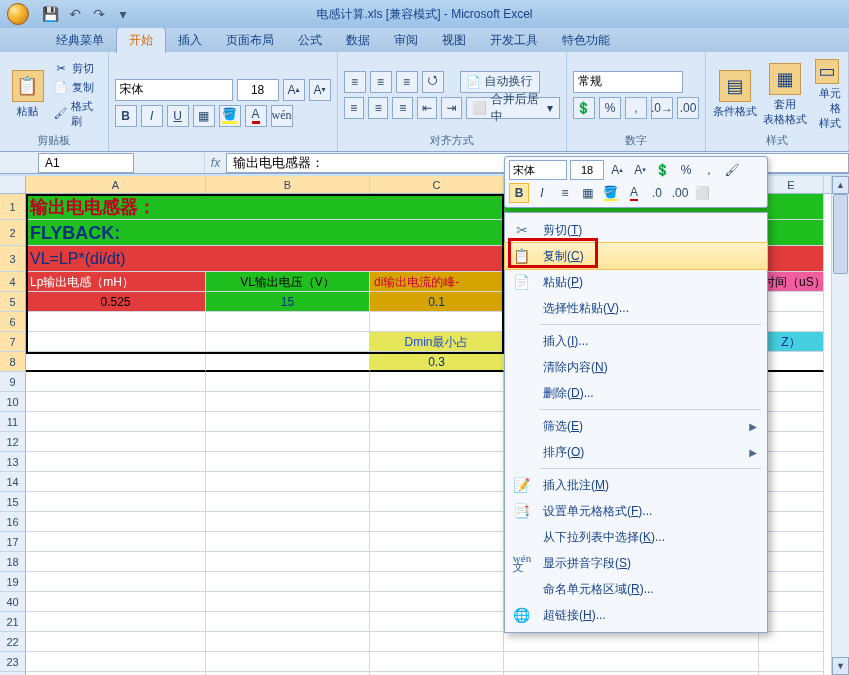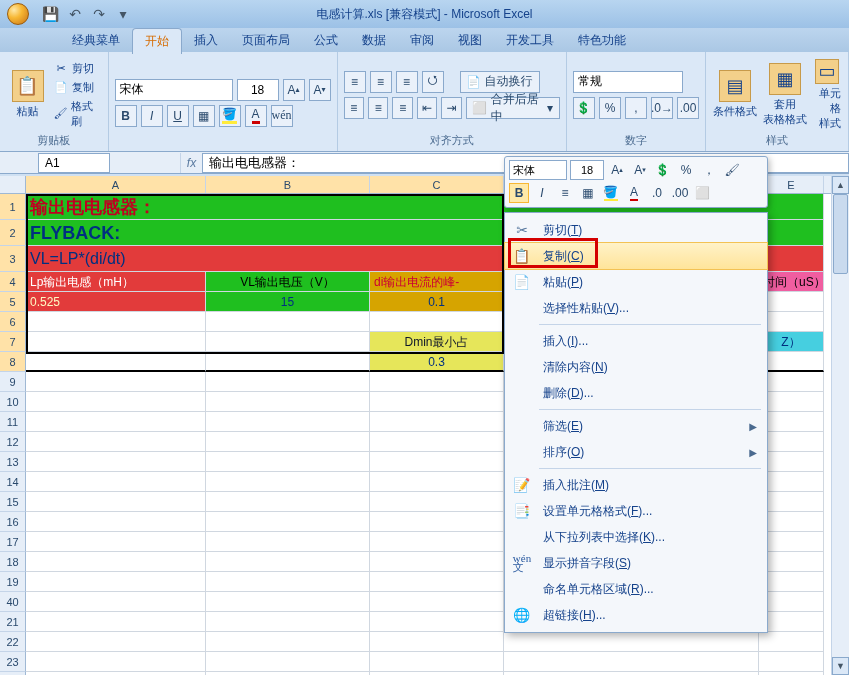--- a/index.html
+++ b/index.html
@@ -7,21 +7,21 @@
 
 
 .titlebar { height: 28px; background: linear-gradient(#b8d5f0,#9cc1e6); display: flex; align-items: center; position: relative; }
 .office-btn { width: 32px; height: 28px; margin-left: 2px; display:flex;align-items:center;justify-content:center; }
 .office-orb { width: 22px; height: 22px; border-radius: 50%; background: radial-gradient(circle at 30% 30%, #ffe9a8, #f7b733 40%, #cf7d1b 90%); border: 1px solid #9a5c0e; }
 .qat { display:flex; gap:6px; margin-left:8px; }
 .qat-btn { width: 18px; height: 18px; display:flex;align-items:center;justify-content:center; color:#456; font-size:14px; }
 .title-text { position:absolute; left:50%; transform:translateX(-50%); font-size:12px; color:#15428b; }
 
 
-.ribbon-tabs { height: 24px; display:flex; align-items:flex-start; padding-left: 60px; background: linear-gradient(#bcd5ee,#aac7e4); }
+.ribbon-tabs { height: 24px; display:flex; align-items:center; padding-left: 44px; background: linear-gradient(#bcd5ee,#aac7e4); }
 .ribbon-tab { padding: 4px 12px; font-size: 12px; color:#15428b; cursor:pointer; }
 .ribbon-tab.active { background: #dbe8f7; border-radius: 4px 4px 0 0; border:1px solid #8aa9cc; border-bottom:none; color:#d66b00; }
 
 
 .ribbon { height: 100px; background:#dbe8f7; border-bottom:1px solid #8aa9cc; display:flex; }
 .group { border-right:1px solid #b4cbe4; padding:4px 6px 2px 6px; display:flex; flex-direction:column; justify-content:space-between; }
 .group-body { flex:1; display:flex; align-items:center; gap:4px; }
 .group-label { text-align:center; font-size:11px; color:#4a6a8f; height:16px; }
 .big-btn { display:flex; flex-direction:column; align-items:center; justify-content:center; width:46px; height:74px; border:1px solid transparent; border-radius:3px; font-size:11px; color:#15428b; gap:2px; }
 .big-icon { width:32px; height:32px; background:#f3d08a; border:1px solid #c79a4a; display:flex;align-items:center;justify-content:center; font-size:18px; }
@@ -37,21 +37,21 @@
 .combo.size { width:42px; justify-content:center; }
 .sq-btn { width:22px; height:22px; border:1px solid #8aa9cc; background:#eaf1fa; display:flex;align-items:center;justify-content:center; font-size:12px; color:#2a4a6d; cursor:pointer; }
 .wen-btn { font-family: "KaiTi", serif; }
 .under { text-decoration: underline; }
 
 .align-stack { display:flex; flex-direction:column; gap:4px; }
 .num-stack { display:flex; flex-direction:column; gap:4px; }
 
 
 .namebox-row { height:22px; display:flex; align-items:center; background:#e6eef8; border-bottom:1px solid #8aa9cc; }
-.name-box { width:72px; height:20px; margin-left:2px; background:#fff; border:1px solid #8aa9cc; display:flex;align-items:center; padding:0 6px; font-size:12px; }
+.name-box { width:96px; height:20px; margin-left:2px; background:#fff; border:1px solid #8aa9cc; display:flex;align-items:center; padding:0 6px; font-size:12px; }
 .fb-btn { width:22px; height:20px; display:flex;align-items:center;justify-content:center; color:#5a7aa0; font-style:italic; border-left:1px solid #c4d4e8; }
 .formula-input { flex:1; height:20px; background:#fff; border:1px solid #8aa9cc; padding:0 6px; font-size:13px; font-family: SimSun; display:flex;align-items:center; }
 
 
 .mini-toolbar { position:absolute; left:504px; top:156px; width:264px; height:52px; background:#f4f7fb; border:1px solid #8aa9cc; border-radius:3px; box-shadow:2px 2px 6px rgba(0,0,0,.25); padding:3px 4px; display:flex; flex-direction:column; gap:3px; z-index:5; }
 .mini-row { display:flex; gap:3px; align-items:center; }
 .mini-btn { width:20px; height:20px; border:1px solid transparent; display:flex;align-items:center;justify-content:center; font-size:12px; color:#2a4a6d; }
 .mini-combo { height:20px; background:#fff; border:1px solid #8aa9cc; display:flex;align-items:center; padding:0 3px; font-size:11px; }
 .mini-combo.font { width:58px; }
 .mini-combo.size { width:34px; justify-content:center; }
@@ -272,39 +272,39 @@
       <div class="row" style="height: 20px;">
         <div class="row-h sel" style="line-height: 20px;">4</div>
         <div class="cell wA" style="background: rgb(226, 59, 59); color: rgb(255, 255, 255); text-align: left; line-height: 20px;">Lp输出电感（mH）</div>
         <div class="cell wB" style="background: rgb(31, 191, 31); color: rgb(0, 0, 0); text-align: center; line-height: 20px;">VL输出电压（V）</div>
         <div class="cell wC" style="background: rgb(214, 164, 0); color: rgb(204, 0, 51); text-align: left; line-height: 20px;">di输出电流的峰-</div>
         <div class="cell wD" style="background: rgb(255, 255, 255); line-height: 20px;"></div>
         <div class="cell wE" style="background: rgb(240, 94, 160); color: rgb(0, 0, 0); text-align: center; line-height: 20px;">时间（uS）</div>
       </div>
       <div class="row" style="height: 20px;">
         <div class="row-h sel" style="line-height: 20px;">5</div>
-        <div class="cell wA" style="background: rgb(226, 59, 59); color: #fef9c3; line-height: 20px;">0.525</div>
+        <div class="cell wA" style="background: rgb(226, 59, 59); color: #000000; text-align: center; line-height: 20px;">0.525</div>
         <div class="cell wB" style="background: rgb(31, 191, 31); color: rgb(0, 48, 128); text-align: center; line-height: 20px;">15</div>
         <div class="cell wC" style="background: rgb(214, 164, 0); color: rgb(0, 48, 128); text-align: center; line-height: 20px;">0.1</div>
         <div class="cell wD" style="line-height: 20px;"></div>
         <div class="cell wE" style="background: rgb(255, 255, 255); line-height: 20px;"></div>
       </div>
       <div class="row">
         <div class="row-h sel">6</div>
         <div class="cell wA"></div>
         <div class="cell wB"></div>
         <div class="cell wC"></div>
         <div class="cell wD"></div>
         <div class="cell wE"></div>
       </div>
       <div class="row" style="height: 20px;">
         <div class="row-h sel" style="line-height: 20px;">7</div>
         <div class="cell wA" style="line-height: 20px;"></div>
         <div class="cell wB" style="line-height: 20px;"></div>
-        <div class="cell wC" style="background: rgb(230, 230, 90); color: #0f172a; text-align: center; line-height: 20px;">Dmin最小占</div>
+        <div class="cell wC" style="background: rgb(230, 230, 90); color: #1d4ed8; text-align: center; line-height: 20px;">Dmin最小占</div>
         <div class="cell wD" style="line-height: 20px;"></div>
         <div class="cell wE" style="background: rgb(70, 207, 224); color: rgb(0, 48, 128); text-align: center; line-height: 20px;">Z）</div>
       </div>
       <div class="row" style="height: 20px;">
         <div class="row-h sel" style="line-height: 20px;">8</div>
         <div class="cell wA" style="line-height: 20px; border-bottom: 2px solid rgb(0, 0, 0);"></div>
         <div class="cell wB" style="line-height: 20px; border-bottom: 2px solid rgb(0, 0, 0);"></div>
         <div class="cell wC" style="background: rgb(230, 230, 90); color: rgb(0, 48, 128); text-align: center; border-bottom: 2px solid rgb(0, 0, 0); line-height: 20px;">0.3</div>
         <div class="cell wD" style="line-height: 20px; border-bottom: 2px solid rgb(0, 0, 0);"></div>
         <div class="cell wE" style="line-height: 20px; border-bottom: 2px solid rgb(0, 0, 0);"></div>

